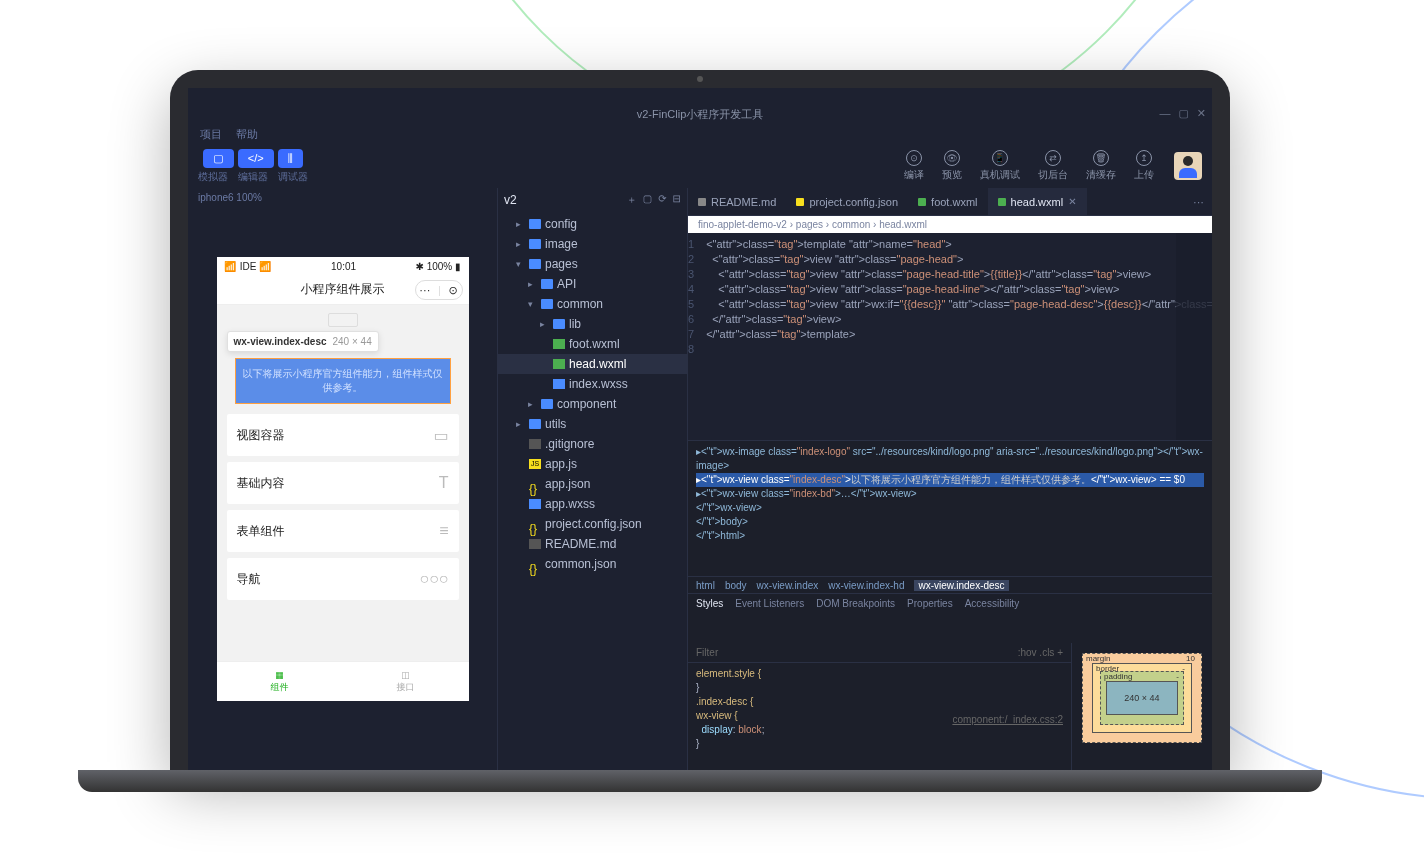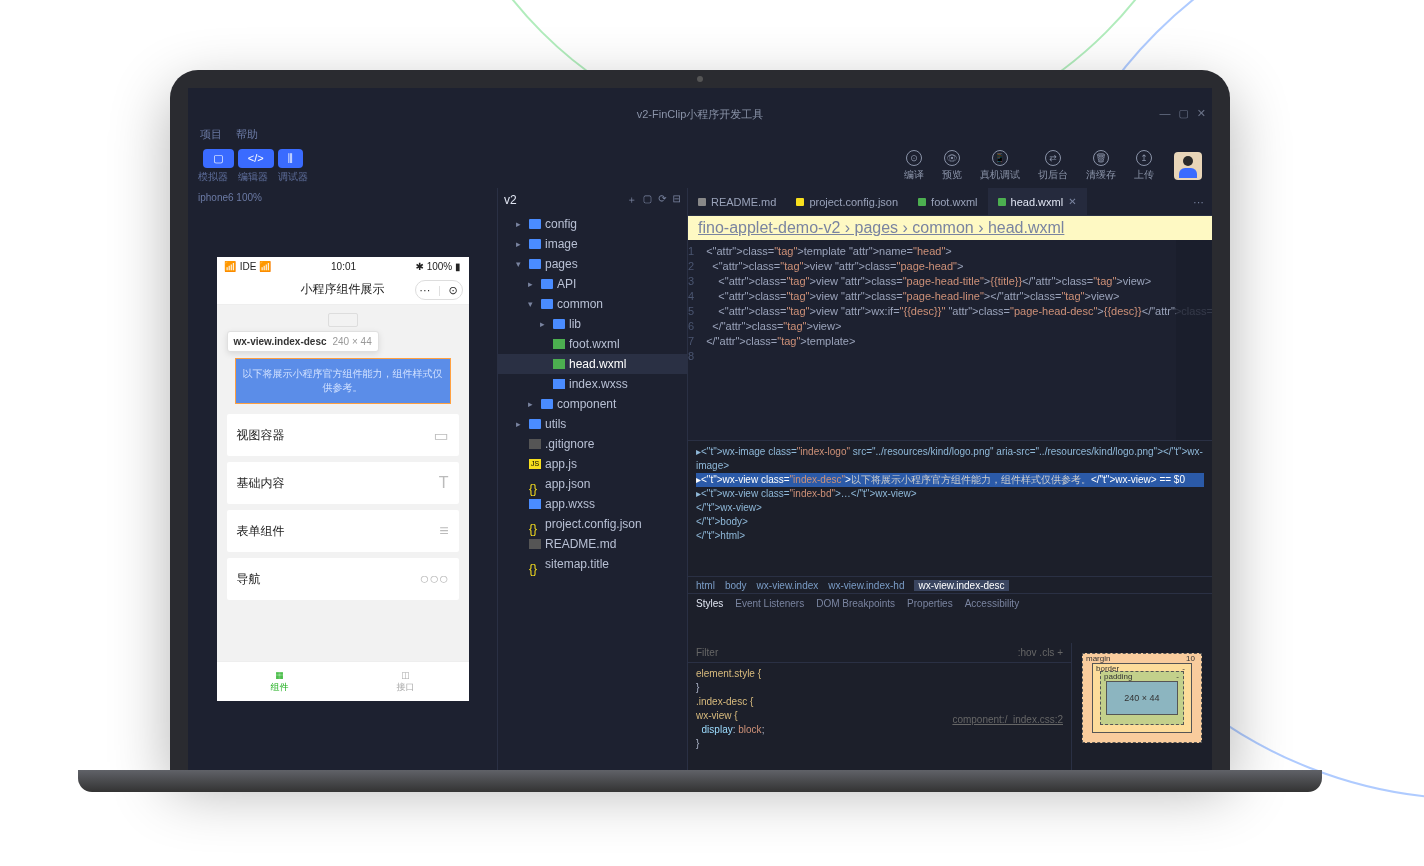--- a/index.html
+++ b/index.html
@@ -71,21 +71,21 @@
 .fic.md{background:#555;}
 .i1{padding-left:18px;} .i2{padding-left:30px;} .i3{padding-left:42px;}
 
 
 .editor-col { flex:1; display:flex; flex-direction:column; min-width:0; }
 .tabs { height:28px; display:flex; align-items:center; background:#1d2130; border-bottom:1px solid #2a3044; }
 .tab { height:100%; padding:0 10px; display:flex; align-items:center; gap:5px; font-size:11px; color:#9aa3ba; cursor:pointer; }
 .tab.act { background:#252a3d; color:#e0e5f2; }
 .tab .close{font-size:10px;color:#7a84a0;}
 .tab .dot{width:8px;height:8px;border-radius:1px;font-size:8px;}
-.crumbs { padding:3px 10px; font-size:16px; color:#7a84a0; background:#fef9c3;text-decoration:underline; }
+.crumbs { padding:3px 10px; font-size:10px; color:#7a84a0; background:#ffffff; }
 .code { flex:1; background:#1d2130; display:flex; font-family:Consolas,monospace; font-size:11px; line-height:15px; overflow:hidden; position:relative; }
 .gutter { width:30px; text-align:right; color:#4a5570; padding:4px 6px 0 0; }
 .src { flex:1; padding:4px 0 0 6px; white-space:pre; color:#9aa3ba; } .src .str{color:#ce9178;} .src .expr{color:#ce9178;}
 .minimap{position:absolute;right:0;top:0;width:36px;height:100%;background:#1a1e2c;opacity:.8;}
 
 
 .devtools { height:330px; background:#1c1f2a; border-top:1px solid #2a3044; display:flex; flex-direction:column; font-size:10px; }
 .dt-tabs{height:20px;display:flex;gap:14px;padding:0 10px;align-items:center;color:#7a84a0;}
 .dt-tabs .a{color:#e0e5f2;}
 .dt-elem{flex:1;overflow:hidden;font-family:Consolas,monospace;font-size:10px;padding:4px 8px;color:#8fb8d8;line-height:14px;} .dt-elem .s{color:#ce9178;} .dt-elem .tx{color:#ccc;}
@@ -330,21 +330,21 @@
               <span>project.config.json</span>
             </div>
             <div class="tn i1">
               <span class="arr"></span>
               <span class="fic md"></span>
               <span>README.md</span>
             </div>
             <div class="tn i1">
               <span class="arr"></span>
               <span class="fic json">{}</span>
-              <span>sitemap.title</span>
+              <span>common.json</span>
             </div>
           </div>
       </div>
 
       <div class="editor-col">
         <div class="tabs" id="etabs">
             <div class="tab">
               <span class="dot" style="background:#888"></span>
               <span>README.md</span>
             </div>

